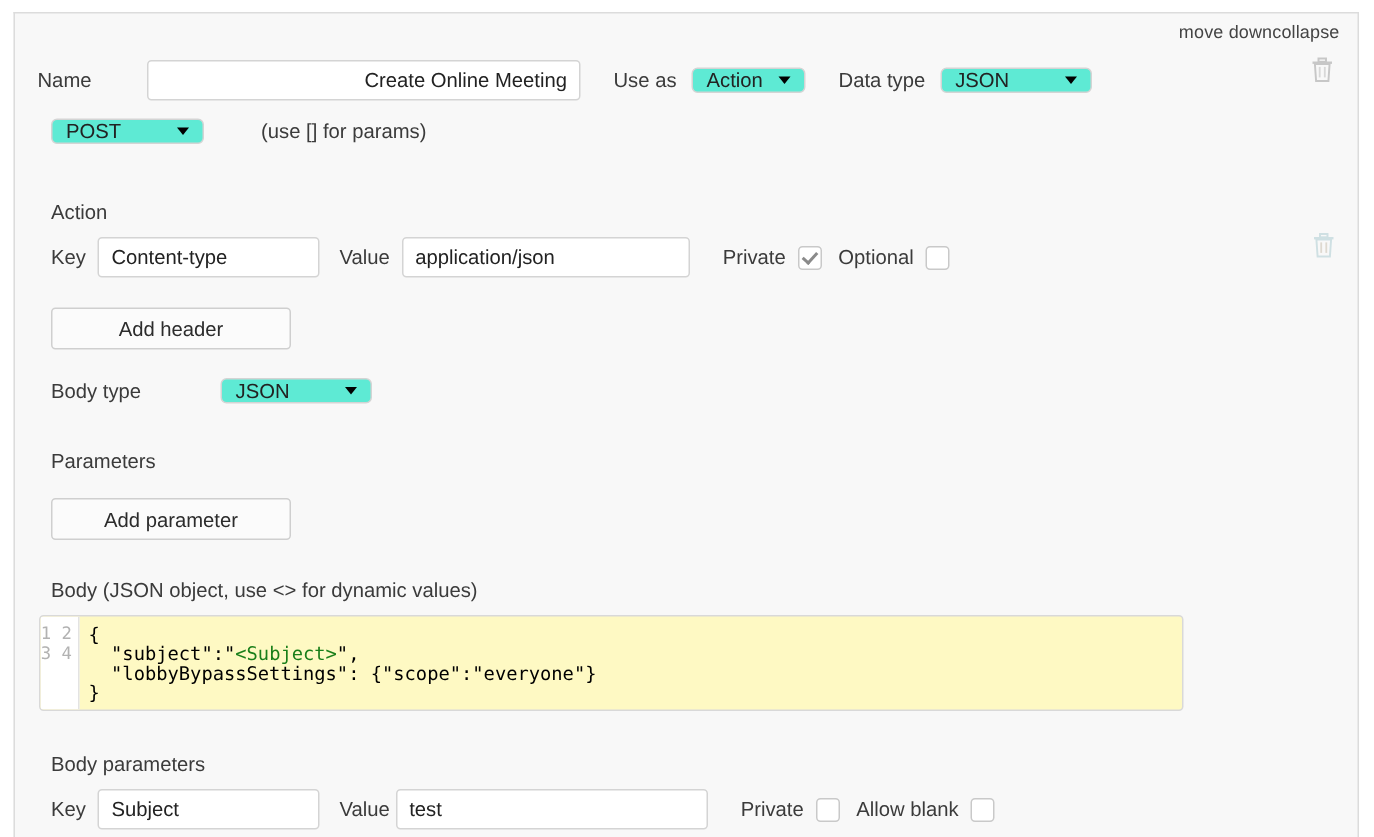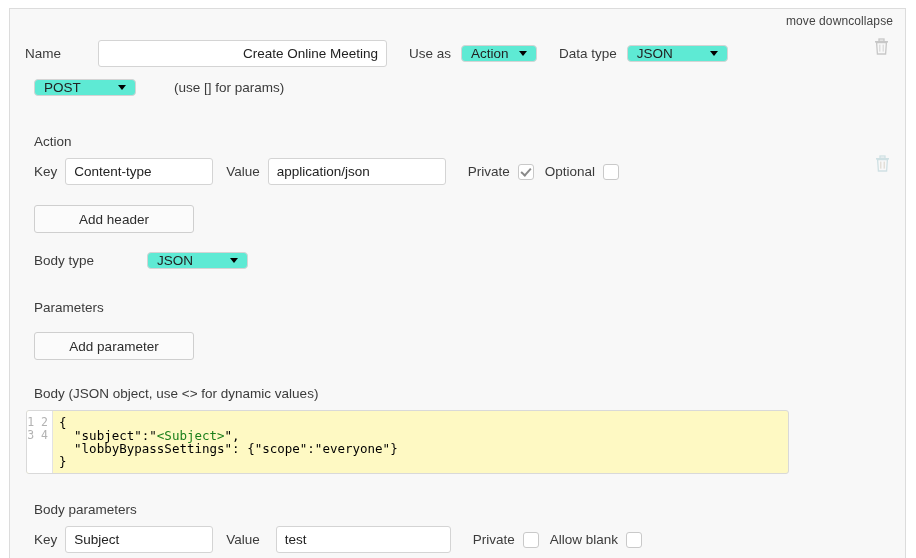--- a/index.html
+++ b/index.html
@@ -235,21 +235,21 @@
     </div>
     <span class="lbl" style="margin-left:22px; color:#3b3b3b;">(use [] for params)</span>
   </div>
 
   <div class="section-title" style="left:24px; top:125px;">Action</div>
 
   <div class="row" style="left:24px; top:149px;">
     <span class="lbl">Key</span>
     <input class="tb" style="width: 148px; margin-left: 8px;" value="Content-type">
     <span class="lbl" style="margin-left:13px;">Value</span>
-    <input class="tb" style="width: 178px; margin-left: 8px;" value="application/json">
+    <input class="tb" style="width: 192px; margin-left: 8px;" value="application/json">
     <span class="lbl" style="margin-left:22px;">Private</span>
     <span class="cbx checked" style="margin-left:8px;"></span>
     <span class="lbl" style="margin-left:11px;">Optional</span>
     <span class="cbx" style="margin-left:8px;"></span>
   </div>
 
   <span class="trash trash-hdr">
     <svg viewBox="0 0 15 17" xmlns="http://www.w3.org/2000/svg">
       <rect x="1" y="3" width="13" height="1.6" fill="#cfe0e3"></rect>
       <rect x="5" y="1" width="5" height="2.2" fill="none" stroke="#cfe0e3" stroke-width="1.3"></rect>
@@ -285,20 +285,20 @@
 <span>  "lobbyBypassSettings": {"scope":"everyone"}</span>
 <span>}</span></div>
   </div>
 
   <div class="section-title" style="left:24px; top:493px;">Body parameters</div>
 
   <div class="row" style="left:24px; top:517px;">
     <span class="lbl">Key</span>
     <input class="tb" style="width: 148px; margin-left: 8px;" value="Subject">
     <span class="lbl" style="margin-left:13px;">Value</span>
-    <input class="tb" style="width: 175px; margin-left: 16px;" value="test">
+    <input class="tb" style="width: 208px; margin-left: 4px;" value="test">
     <span class="lbl" style="margin-left:22px;">Private</span>
     <span class="cbx" style="margin-left:8px;"></span>
     <span class="lbl" style="margin-left:11px;">Allow blank</span>
     <span class="cbx" style="margin-left:8px;"></span>
   </div>
 
 </div>
 
 </body></html>

